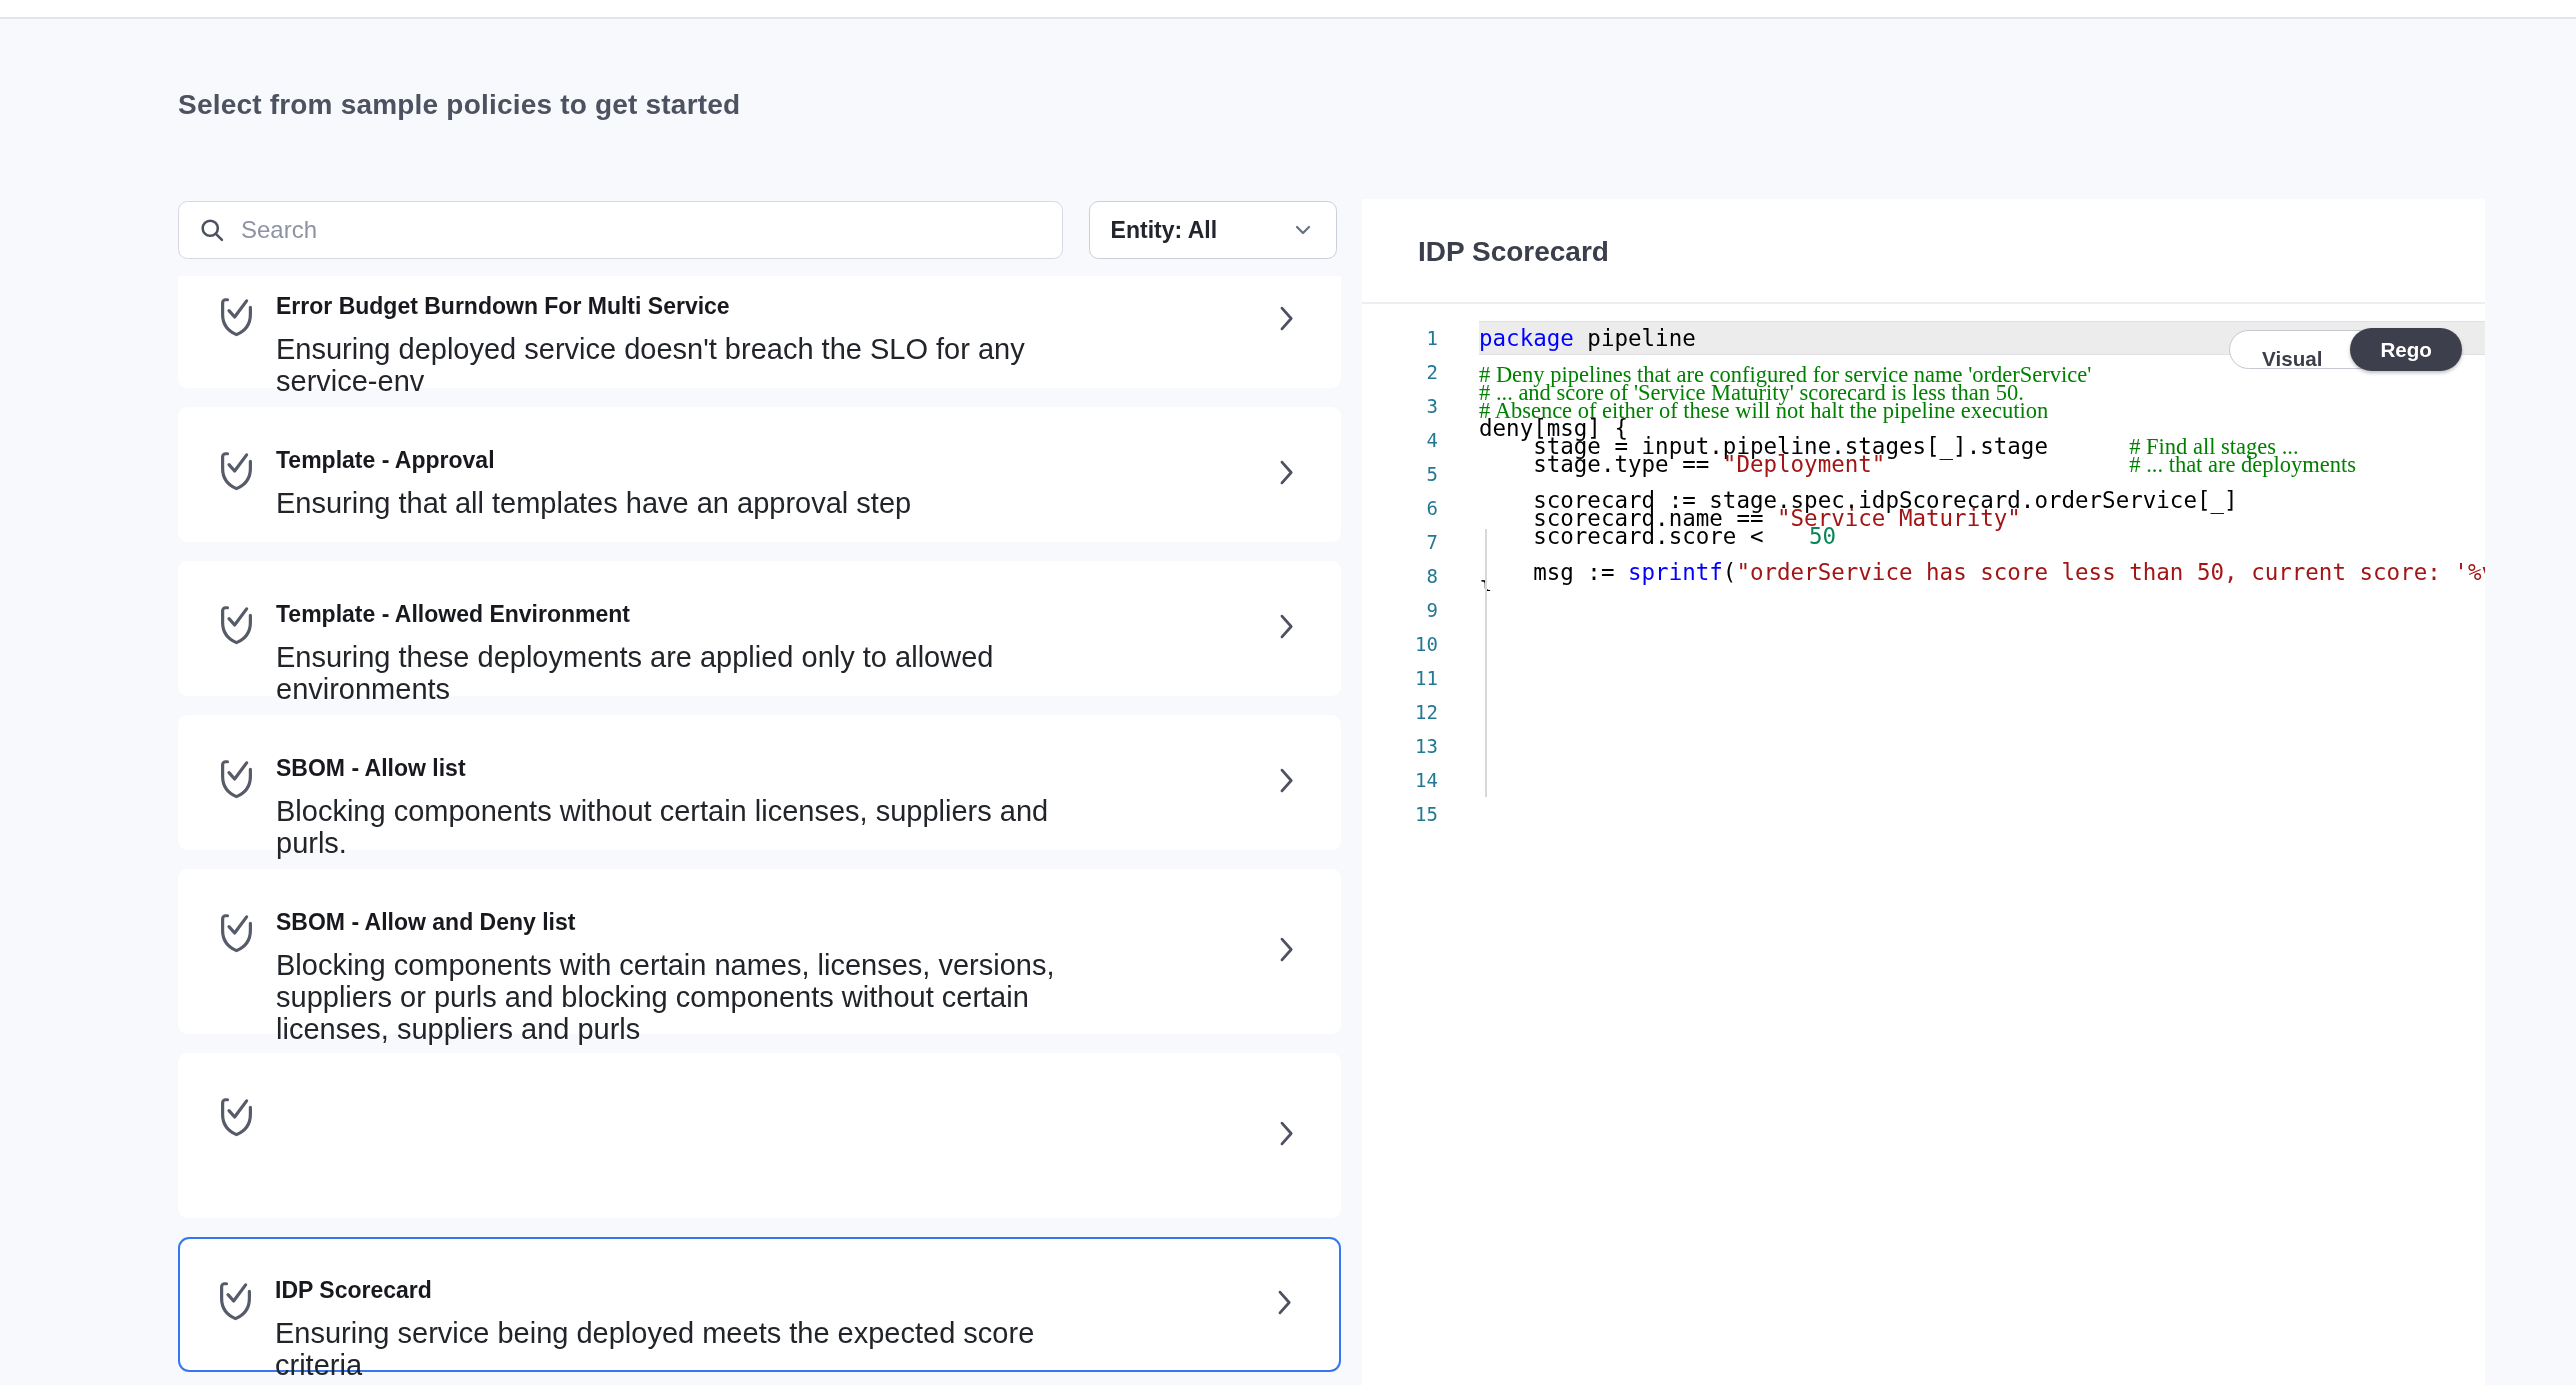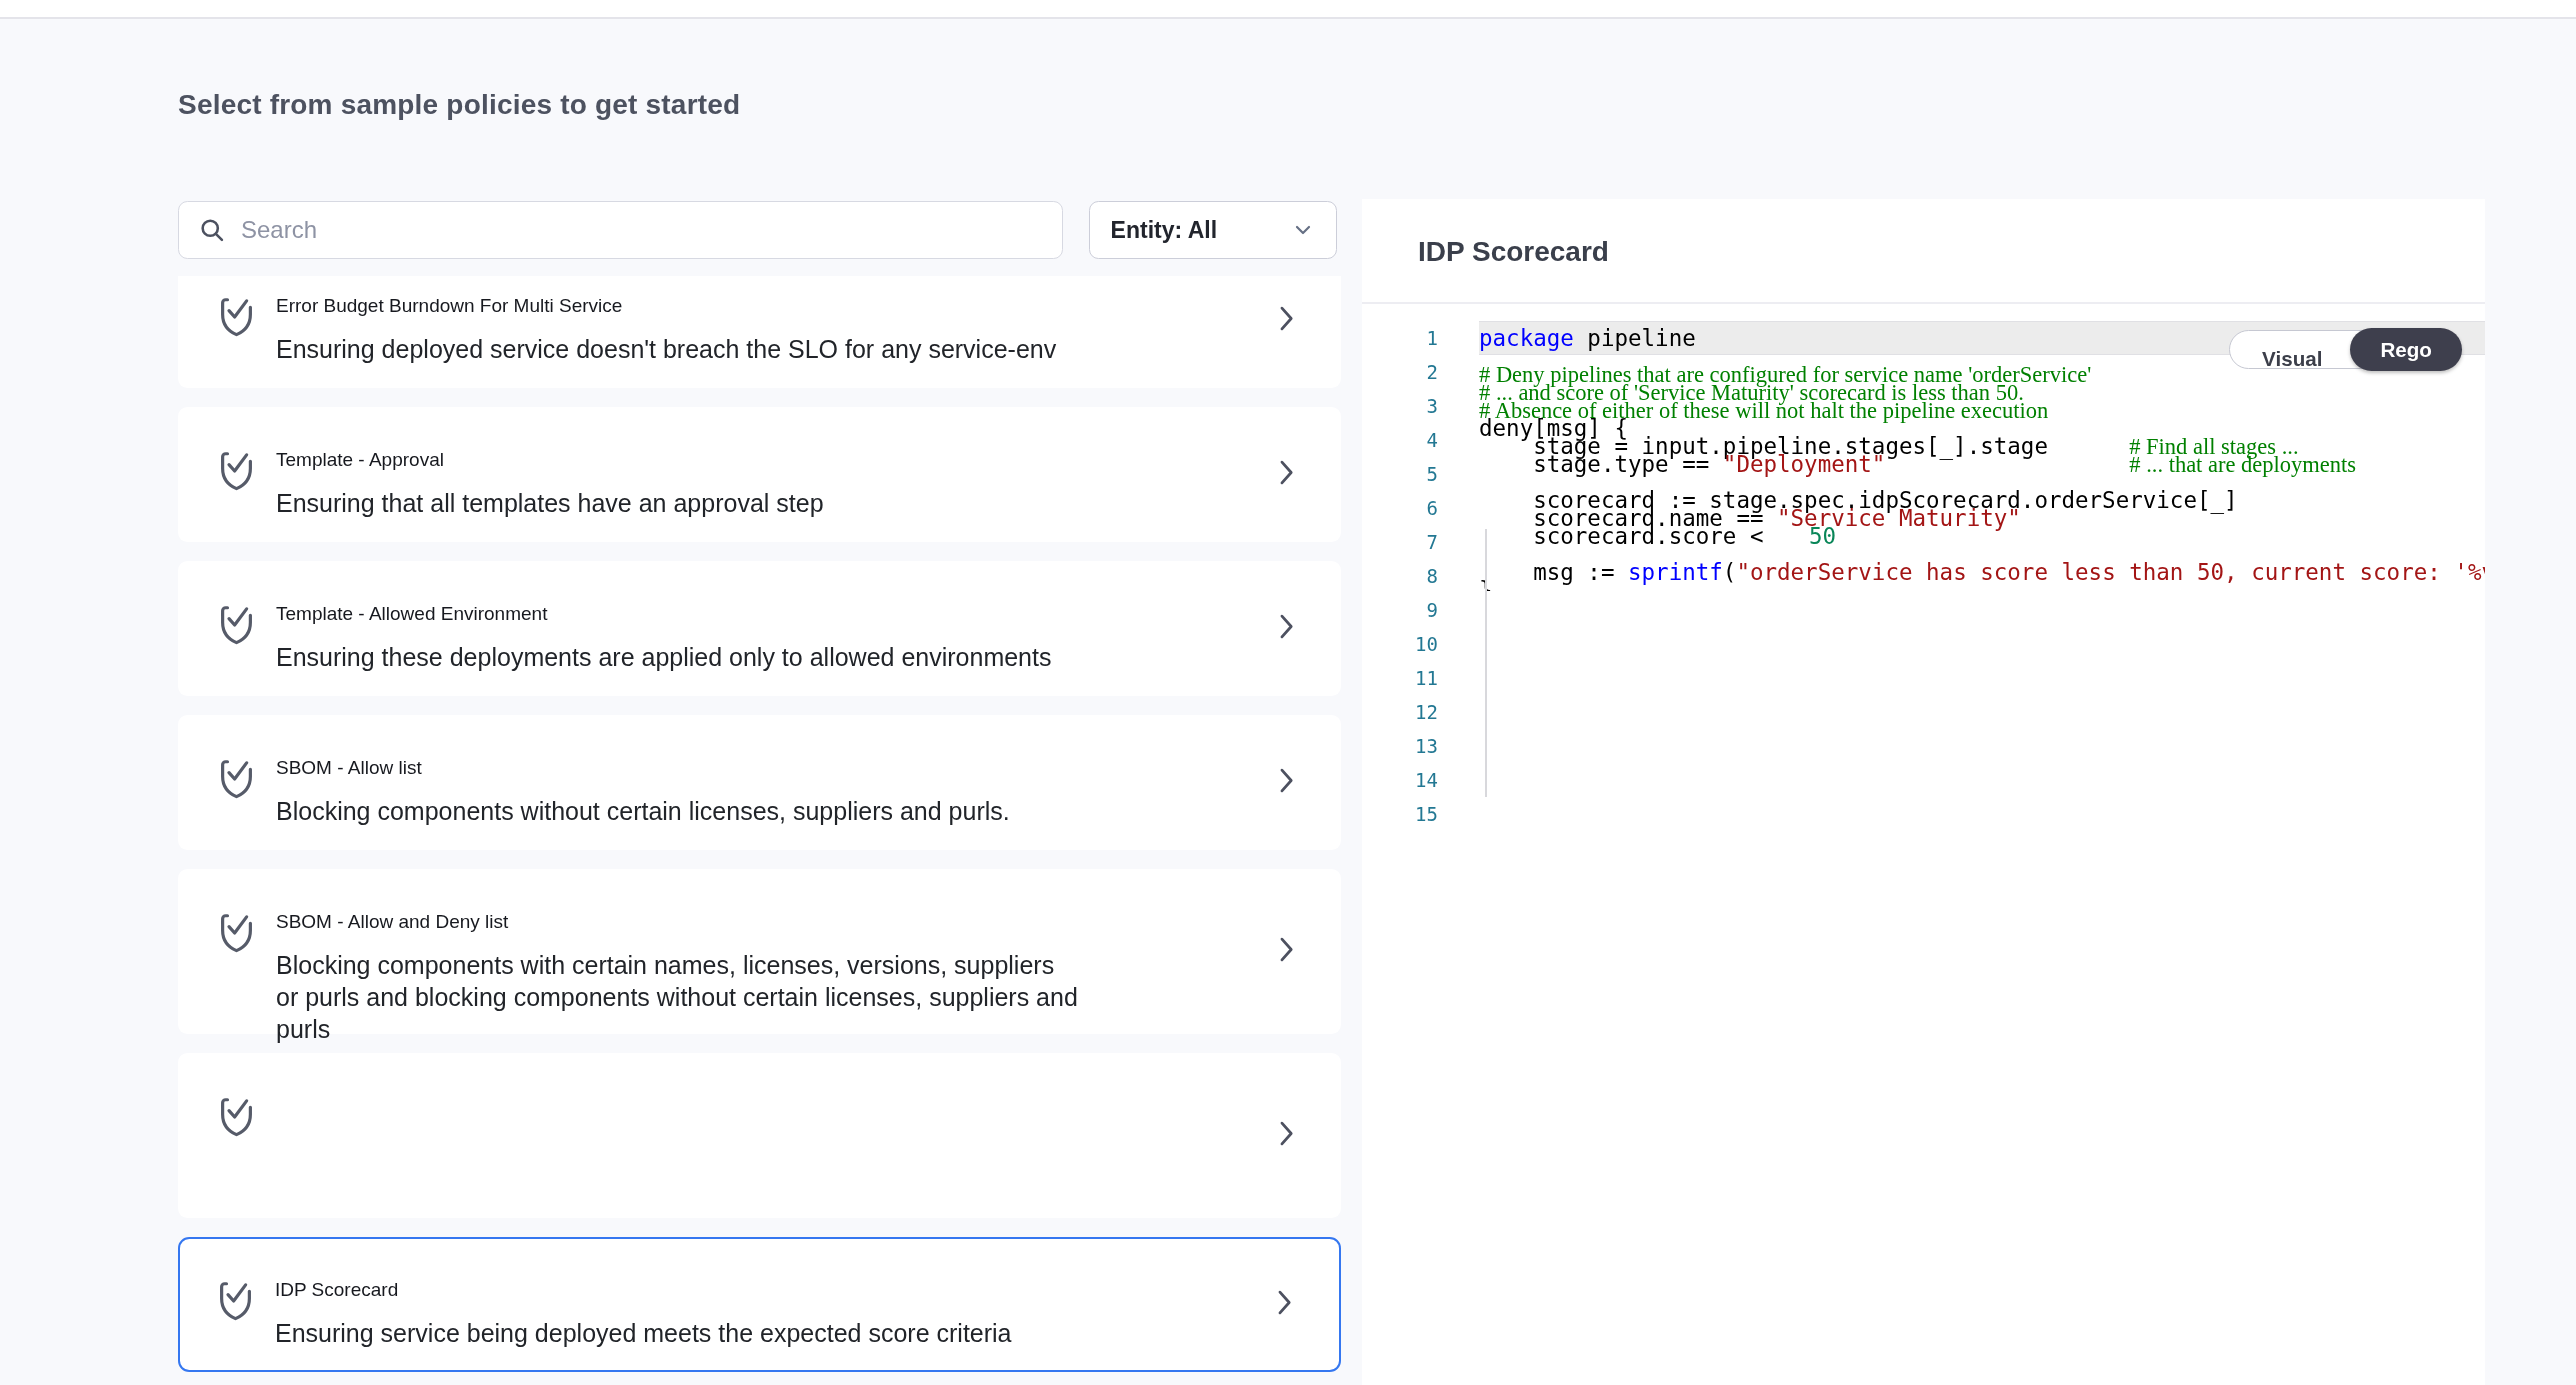--- a/index.html
+++ b/index.html
@@ -51,22 +51,22 @@
     border-radius:9.4px; margin-bottom:19px;
   }
   .card.h1 { height:135px; }
   .card.h2 { height:165px; }
   .card.first { margin-top:-23.4px; }
   .card.selected { border:2.8px solid #3577f0; border-radius:11.2px; }
   .card-icon { position:absolute; left:36px; top:37px; }
   .card.selected .card-icon { left:33px; top:35px; }
   .card-text { position:absolute; left:98px; top:37px; width:824px; }
   .card.selected .card-text { left:95px; top:35px; }
-  .card-title { font-size:19px; font-weight:400; color:#17191f; line-height:32px; }
-  .card-desc  { font-size:25px; color:#212429; line-height:32px; margin-top:11.2px; max-width:805px; }
+  .card-title { font-size:23px; font-weight:700; color:#17191f; line-height:32px; }
+  .card-desc  { font-size:29px; color:#212429; line-height:32px; margin-top:11.2px; max-width:805px; }
   .card-chevron { position:absolute; right:41px; top:50%; transform:translateY(-50%); }
   
   .preview-panel {
     position:absolute; left:1362px; top:199px; width:1123px; height:1186px;
     background:#ffffff;
   }
   .preview-title {
     position:absolute; left:56px; top:37px;
     font-size:28px; font-weight:700; color:#3a3f4b;
   }

